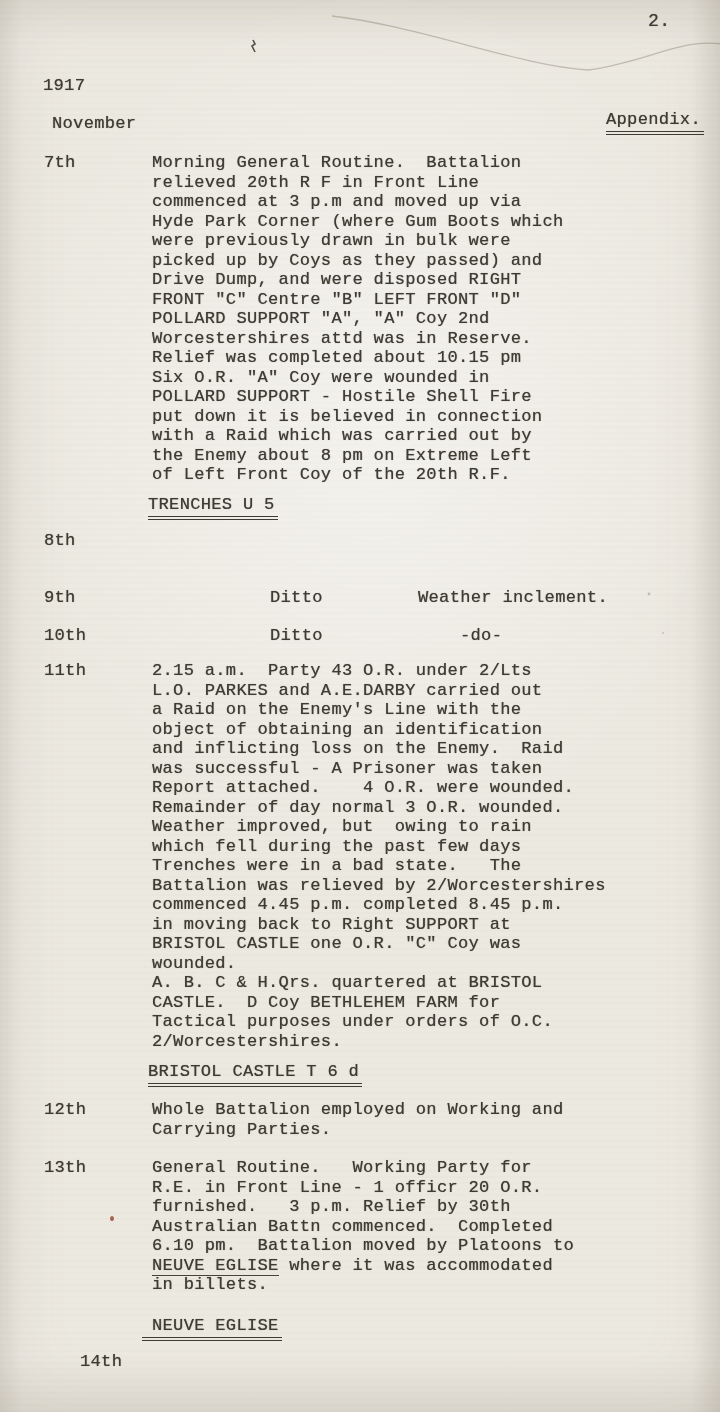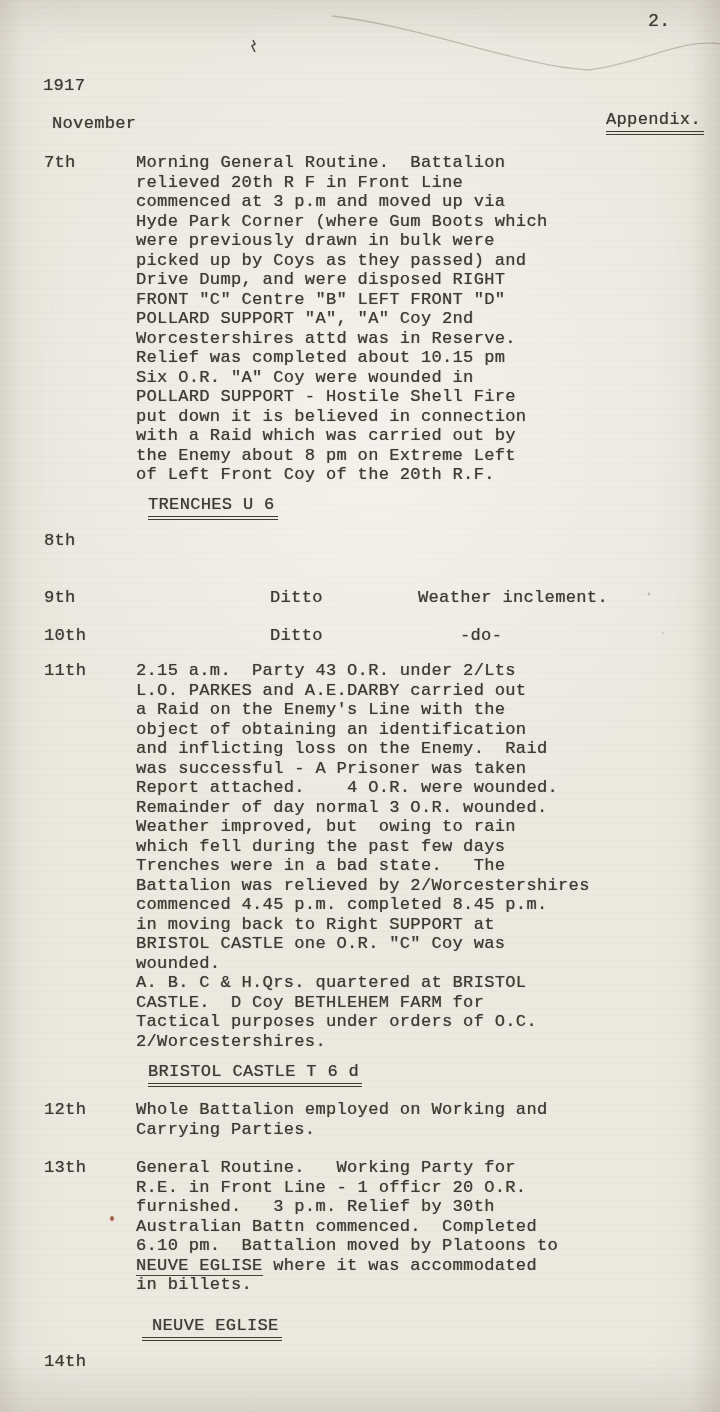--- a/index.html
+++ b/index.html
@@ -18,21 +18,21 @@
     font-family:"Liberation Mono","DejaVu Sans Mono",monospace;
     font-size:17px;
     line-height:19.5px;
     letter-spacing:0.35px;
     color:#3e3b33;
   }
   .tw{ text-shadow:0 0 0.9px rgba(62,58,48,0.55), 0.4px 0.4px 0.4px rgba(62,58,48,0.28); }
   .abs{position:absolute;}
   .pre{white-space:pre-wrap;}
   .date-col{position:absolute;left:44px;}
-  .body-col{position:absolute;left:136px;}
+  .body-col{position:absolute;left:152px;}
   .heading{
     display:inline-block;
     padding:0 3px 1px 0;
     border-bottom:4px double #3e3b33;
   }
   .heading-ext{ margin-left:-10px; padding-left:10px; }
   .inline-u{ border-bottom:1.6px solid #474239; padding-bottom:0.5px; }
   .red-dot{
     position:absolute;left:110px;top:1216px;
     width:4px;height:5px;border-radius:50%;
@@ -73,21 +73,21 @@
 Worcestershires attd was in Reserve.
 Relief was completed about 10.15 pm
 Six O.R. "A" Coy were wounded in
 POLLARD SUPPORT - Hostile Shell Fire
 put down it is believed in connection
 with a Raid which was carried out by
 the Enemy about 8 pm on Extreme Left
 of Left Front Coy of the 20th R.F.</div>
 
   <div class="abs tw" style="left:148px;top:495px;">
-    <span class="heading">TRENCHES U 6</span>
+    <span class="heading">TRENCHES U 5</span>
   </div>
 
   <div class="date-col tw" style="top:531px;">8th</div>
 
   <div class="date-col tw" style="top:588px;">9th</div>
   <div class="abs tw" style="left:270px;top:588px;">Ditto</div>
   <div class="abs tw" style="left:418px;top:588px;">Weather inclement.</div>
 
   <div class="date-col tw" style="top:626px;">10th</div>
   <div class="abs tw" style="left:270px;top:626px;">Ditto</div>
@@ -133,15 +133,15 @@
     <div><span class="inline-u">NEUVE EGLISE</span><span> where it was accommodated</span></div>
     <div>in billets.</div>
   </div>
 
   <div class="red-dot"></div>
 
   <div class="abs tw" style="left:152px;top:1316px;">
     <span class="heading heading-ext">NEUVE EGLISE</span>
   </div>
 
-  <div class="date-col tw" style="top:1352px;">14th</div>
+  <div class="date-col tw" style="top:1352px;margin-left:36px;">14th</div>
 
 </div>
 
 </body></html>

